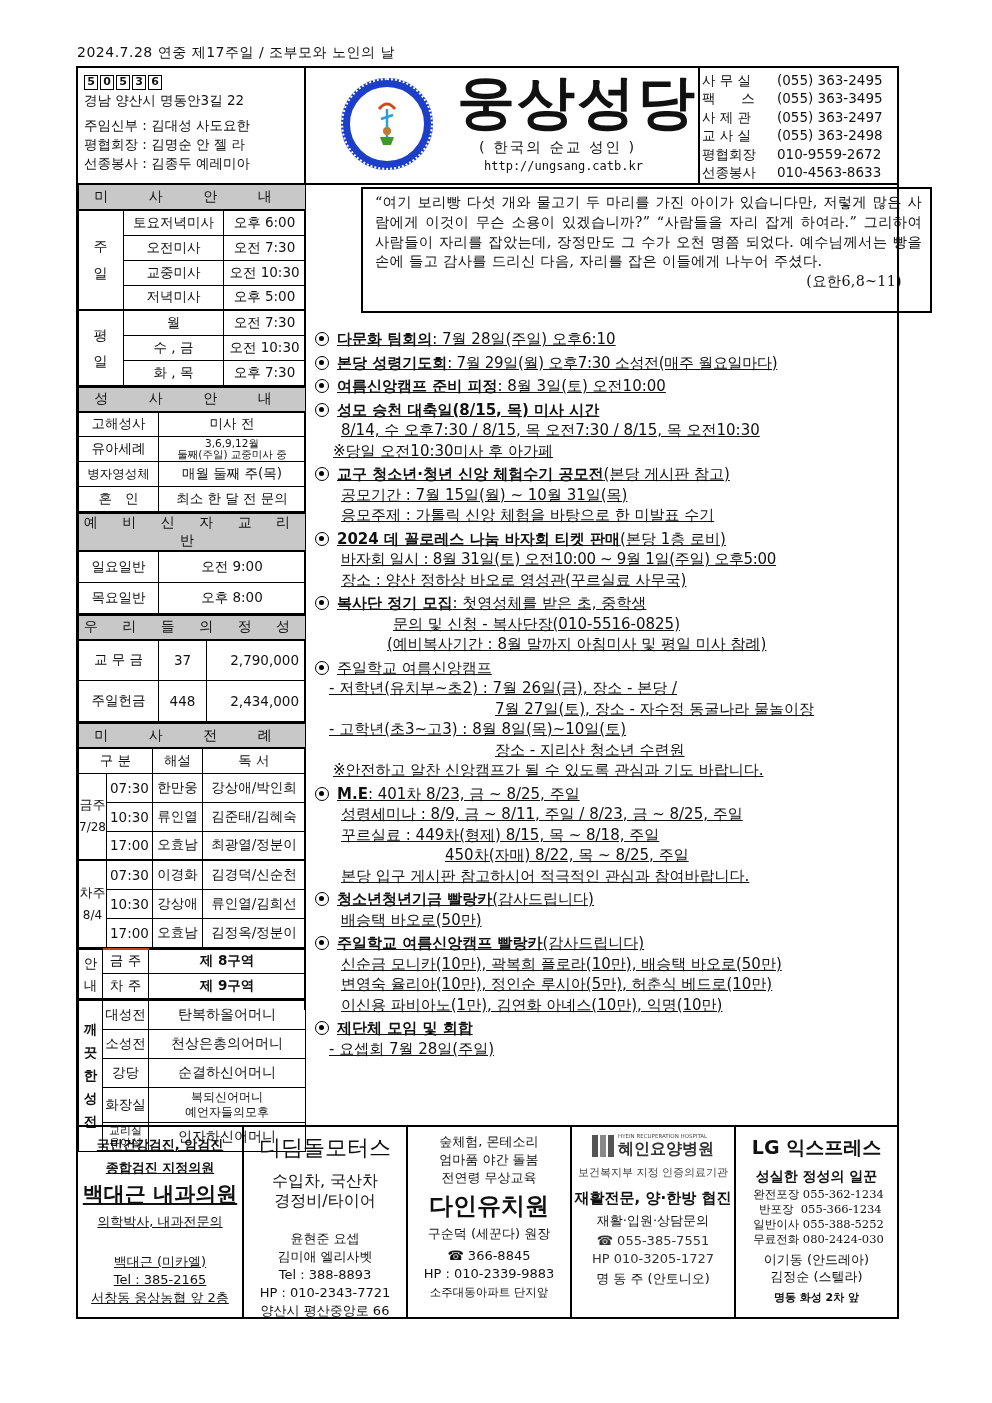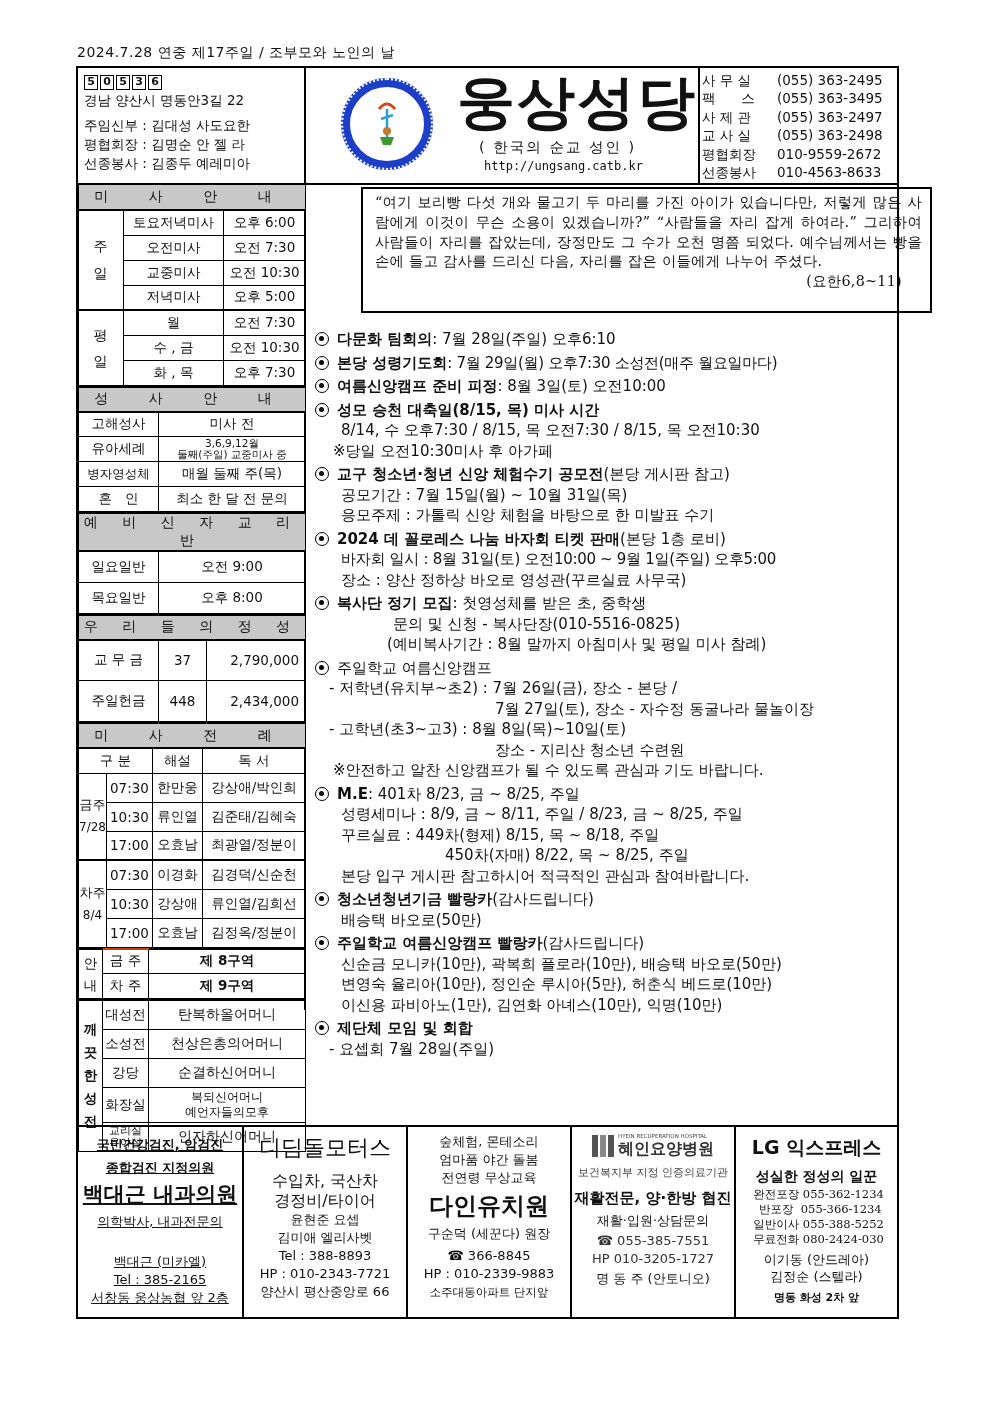--- a/index.html
+++ b/index.html
@@ -34,21 +34,21 @@
   table.t td { border: 1px solid #000; text-align: center; padding: 0; height: 25px; }
   .sec-h { background: #c8c8c8; font-size: 14px; letter-spacing: 18px; font-weight: normal; height: 24px; border-top: 2px solid #000 !important; border-bottom: 2px solid #000 !important; }
   .vert { width: 24px; font-size: 14px; line-height: 22px; }
   .small2 { font-size: 10.5px; line-height: 11px; }
 
   
   .right { position: absolute; left: 229px; top: 117px; width: 590px; height: 940px; }
   .quote { position: absolute; left: 10px; top: 2px; width: 571px; height: 126px; border: 2.5px solid #000; padding: 4px 8px 0 12px; font-family: "DejaVu Serif", "Liberation Serif", serif; font-size: 14.3px; line-height: 19.8px; text-align: justify; letter-spacing: 0.3px; margin-left: 44px; }
   .quote .ref { float: right; margin-right: 20px; }
   .notices { position: absolute; left: 8px; top: 144px; width: 580px; font-size: 15px; line-height: 20.5px; }
-  .n { margin-bottom: 3px; }
+  .n { margin-bottom: 3px; text-decoration: underline; }
   .n .h { display: flex; align-items: center; }
   .bullet { display: inline-block; width: 14px; height: 14px; border-radius: 50%; border: 1.5px solid #000; position: relative; margin-right: 8px; flex: none; }
   .bullet::after { content: ""; position: absolute; left: 3px; top: 3px; width: 5px; height: 5px; border-radius: 50%; background: #000; }
   .b { font-weight: bold; }
   .ln { padding-left: 26px; white-space: nowrap; }
   .ln2 { padding-left: 78px; }
   .ln3 { padding-left: 180px; }
   .ln4 { padding-left: 130px; }
   .ln-dash { padding-left: 14px; }
   .ln-note { padding-left: 18px; }
@@ -461,21 +461,21 @@
       <div class="big">백대근 내과의원</div>
       <div style="margin-top:4px">의학박사, 내과전문의</div>
       <div style="margin-top:22px">백대근 (미카엘)</div>
       <div>Tel : 385-2165</div>
       <div>서창동 웅상농협 앞 2층</div>
     </div>
     <div class="ad ad2">
       <div class="big" style="font-weight:normal;font-size:22px">디딤돌모터스</div>
       <div class="mid" style="font-weight:normal;margin-top:8px">수입차, 국산차</div>
       <div class="mid" style="font-weight:normal">경정비/타이어</div>
-      <div style="margin-top:0">윤현준 요셉</div>
+      <div style="margin-top:19px">윤현준 요셉</div>
       <div>김미애 엘리사벳</div>
       <div>Tel : 388-8893</div>
       <div>HP : 010-2343-7721</div>
       <div>양산시 평산중앙로 66</div>
     </div>
     <div class="ad ad3">
       <div>숲체험, 몬테소리</div>
       <div>엄마품 야간 돌봄</div>
       <div>전연령 무상교육</div>
       <div class="big" style="font-size:24px;line-height:38px">다인유치원</div>

